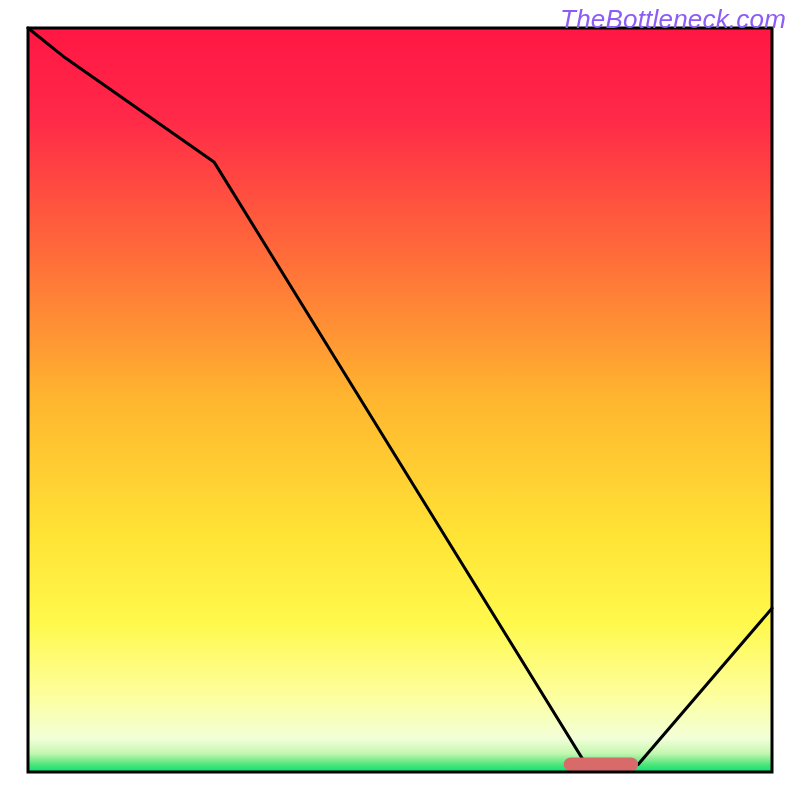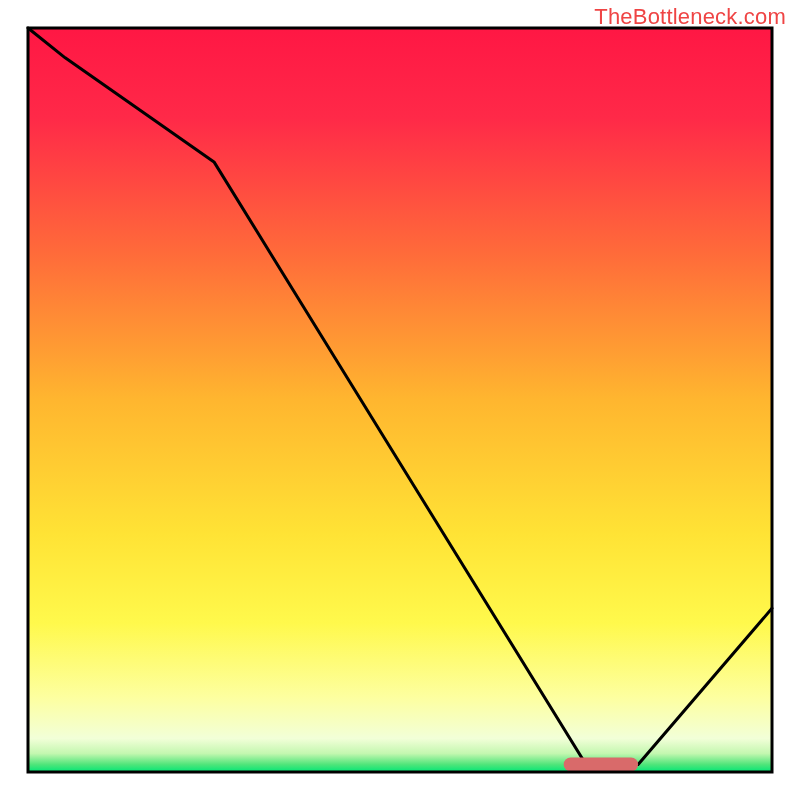--- a/index.html
+++ b/index.html
@@ -12,24 +12,25 @@
   }
   .container {
     position: relative;
     width: 800px;
     height: 800px;
   }
   .watermark {
     position: absolute;
     top: 4px;
     right: 14px;
-    color: #ef4444;
-    font-size: 22px;
+    color: #8b5cf6;
+    font-size: 26px;
     font-weight: 500;
     letter-spacing: 0.2px;
+    font-style: italic;
   }
   svg {
     display: block;
   }
 </style>
 </head>
 <body>
 
 <div class="container">
   <div class="watermark">TheBottleneck.com</div>

